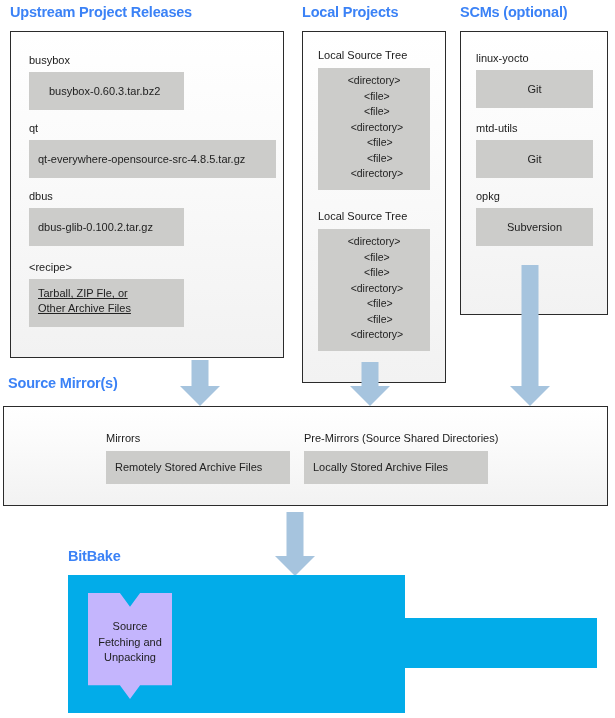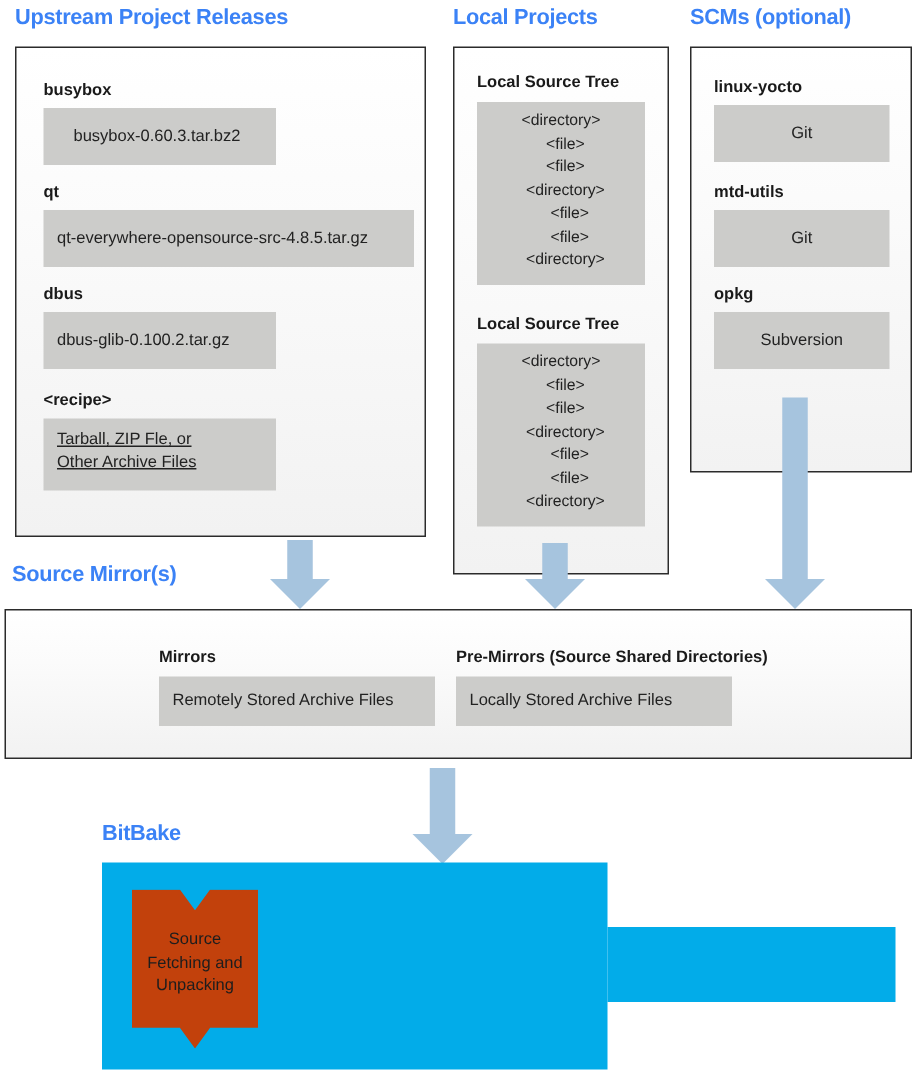--- a/index.html
+++ b/index.html
@@ -37,21 +37,21 @@
   .panel {
     position: absolute;
     border: 1px solid #2b2b2b;
     background: linear-gradient(to bottom, #ffffff 0%, #fbfbfb 35%, #f2f2f2 100%);
     box-sizing: border-box;
   }
 
   
   .group-label {
     position: absolute;
-    font-weight: bold;
+    font-weight: normal;
     font-size: 11px;
     color: #1a1a1a;
     white-space: nowrap;
   }
 
   
   .chip {
     position: absolute;
     background: #ccccca;
     color: #222222;
@@ -112,21 +112,21 @@
 
   
   .bb-block {
     position: absolute;
     background: #02ace9;
   }
 
   
   .notched {
     position: absolute;
-    background: #c2410c;
+    background: #c4b5fd;
     clip-path: polygon(
       0% 0%,
       38% 0%,
       50% 13%,
       62% 0%,
       100% 0%,
       100% 87%,
       62% 87%,
       50% 100%,
       38% 87%,

